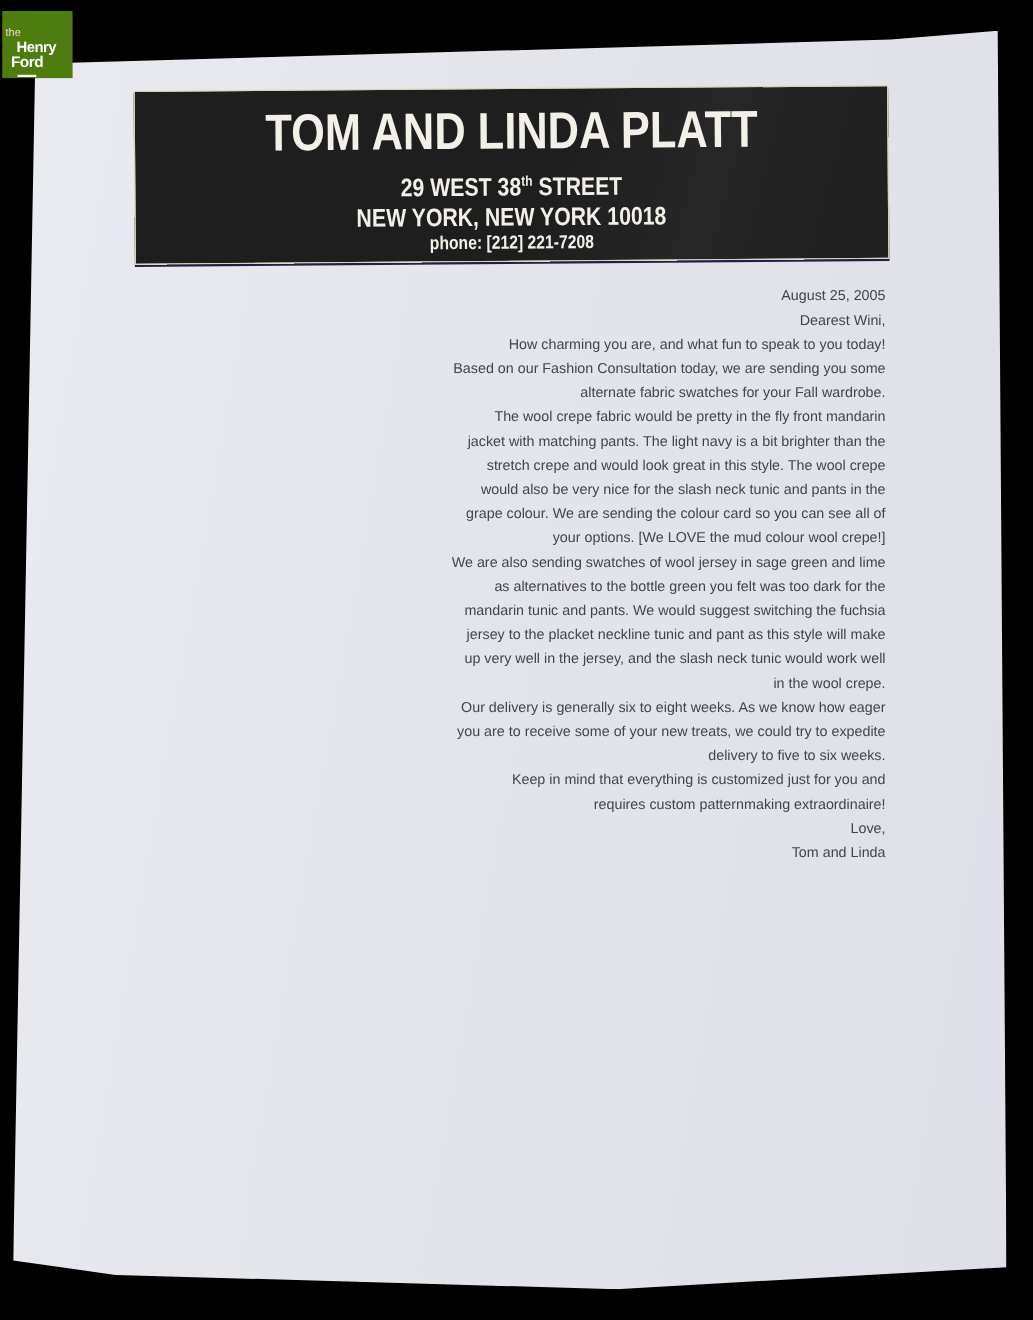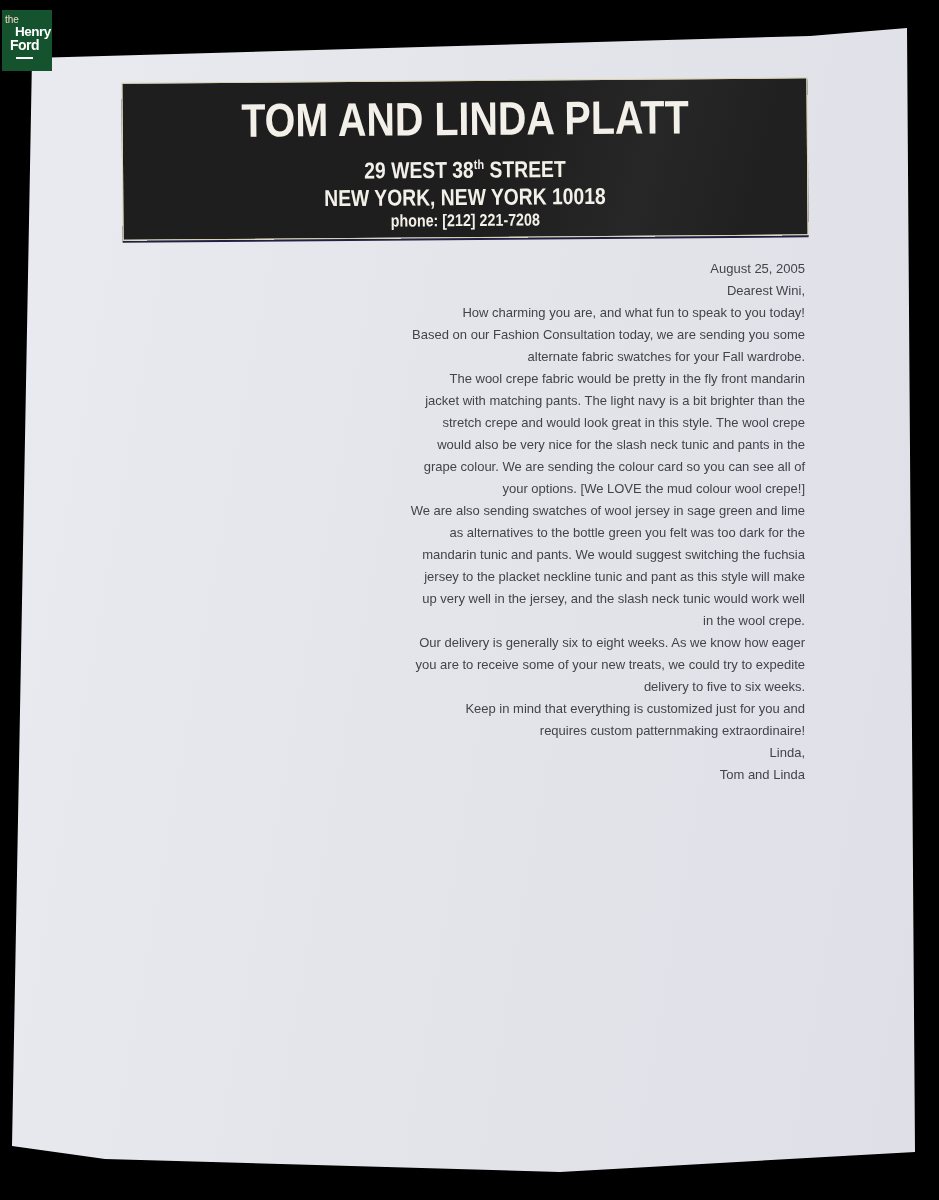--- a/index.html
+++ b/index.html
@@ -5,25 +5,25 @@
   html,body{margin:0;padding:0;}
   body{
     width:939px;height:1200px;
     background:#000;
     position:relative;
     overflow:hidden;
     font-family:"Liberation Sans",sans-serif;
   }
   
   .thf-logo{
-    position:absolute;left:2px;top:10px;width:50px;height:61px;
-    background:#14532d;
+    position:absolute;left:2px;top:10px;width:64px;height:61px;
+    background:#4d7c0f;
     z-index:5;
     color:#fff;
-    padding:5px 0 0 0;
+    padding:16px 0 0 0;
     box-sizing:border-box;
   }
   .thf-the{display:block;font-size:10px;line-height:10px;color:#efd8c9;margin-left:3px;}
   .thf-henry{display:block;font-size:13.5px;line-height:13px;font-weight:bold;margin-left:13px;letter-spacing:-0.5px;}
   .thf-ford{display:block;font-size:14px;line-height:15px;font-weight:bold;margin-left:8px;letter-spacing:-0.5px;}
   .thf-bar{display:block;width:17px;height:2px;background:#fff;margin:4px 0 0 14px;}
   
   .paper{
     position:absolute;left:10px;top:24px;width:926px;height:1152px;
     background:linear-gradient(100deg,#eaebf1 0%,#e4e5eb 45%,#dfe0e7 100%);
@@ -102,17 +102,17 @@
 as alternatives to the bottle green you felt was too dark for the
 mandarin tunic and pants. We would suggest switching the fuchsia
 jersey to the placket neckline tunic and pant as this style will make
 up very well in the jersey, and the slash neck tunic would work well
 in the wool crepe.</p>
     <p class="l-p5">Our delivery is generally six to eight weeks. As we know how eager
 you are to receive some of your new treats, we could try to expedite
 delivery to five to six weeks.
 Keep in mind that everything is customized just for you and
 requires custom patternmaking extraordinaire!</p>
-    <p class="l-closing">Linda,</p>
+    <p class="l-closing">Love,</p>
     <p class="l-signature">Tom and Linda</p>
   </div>
 
 </div>
 
 </body></html>

